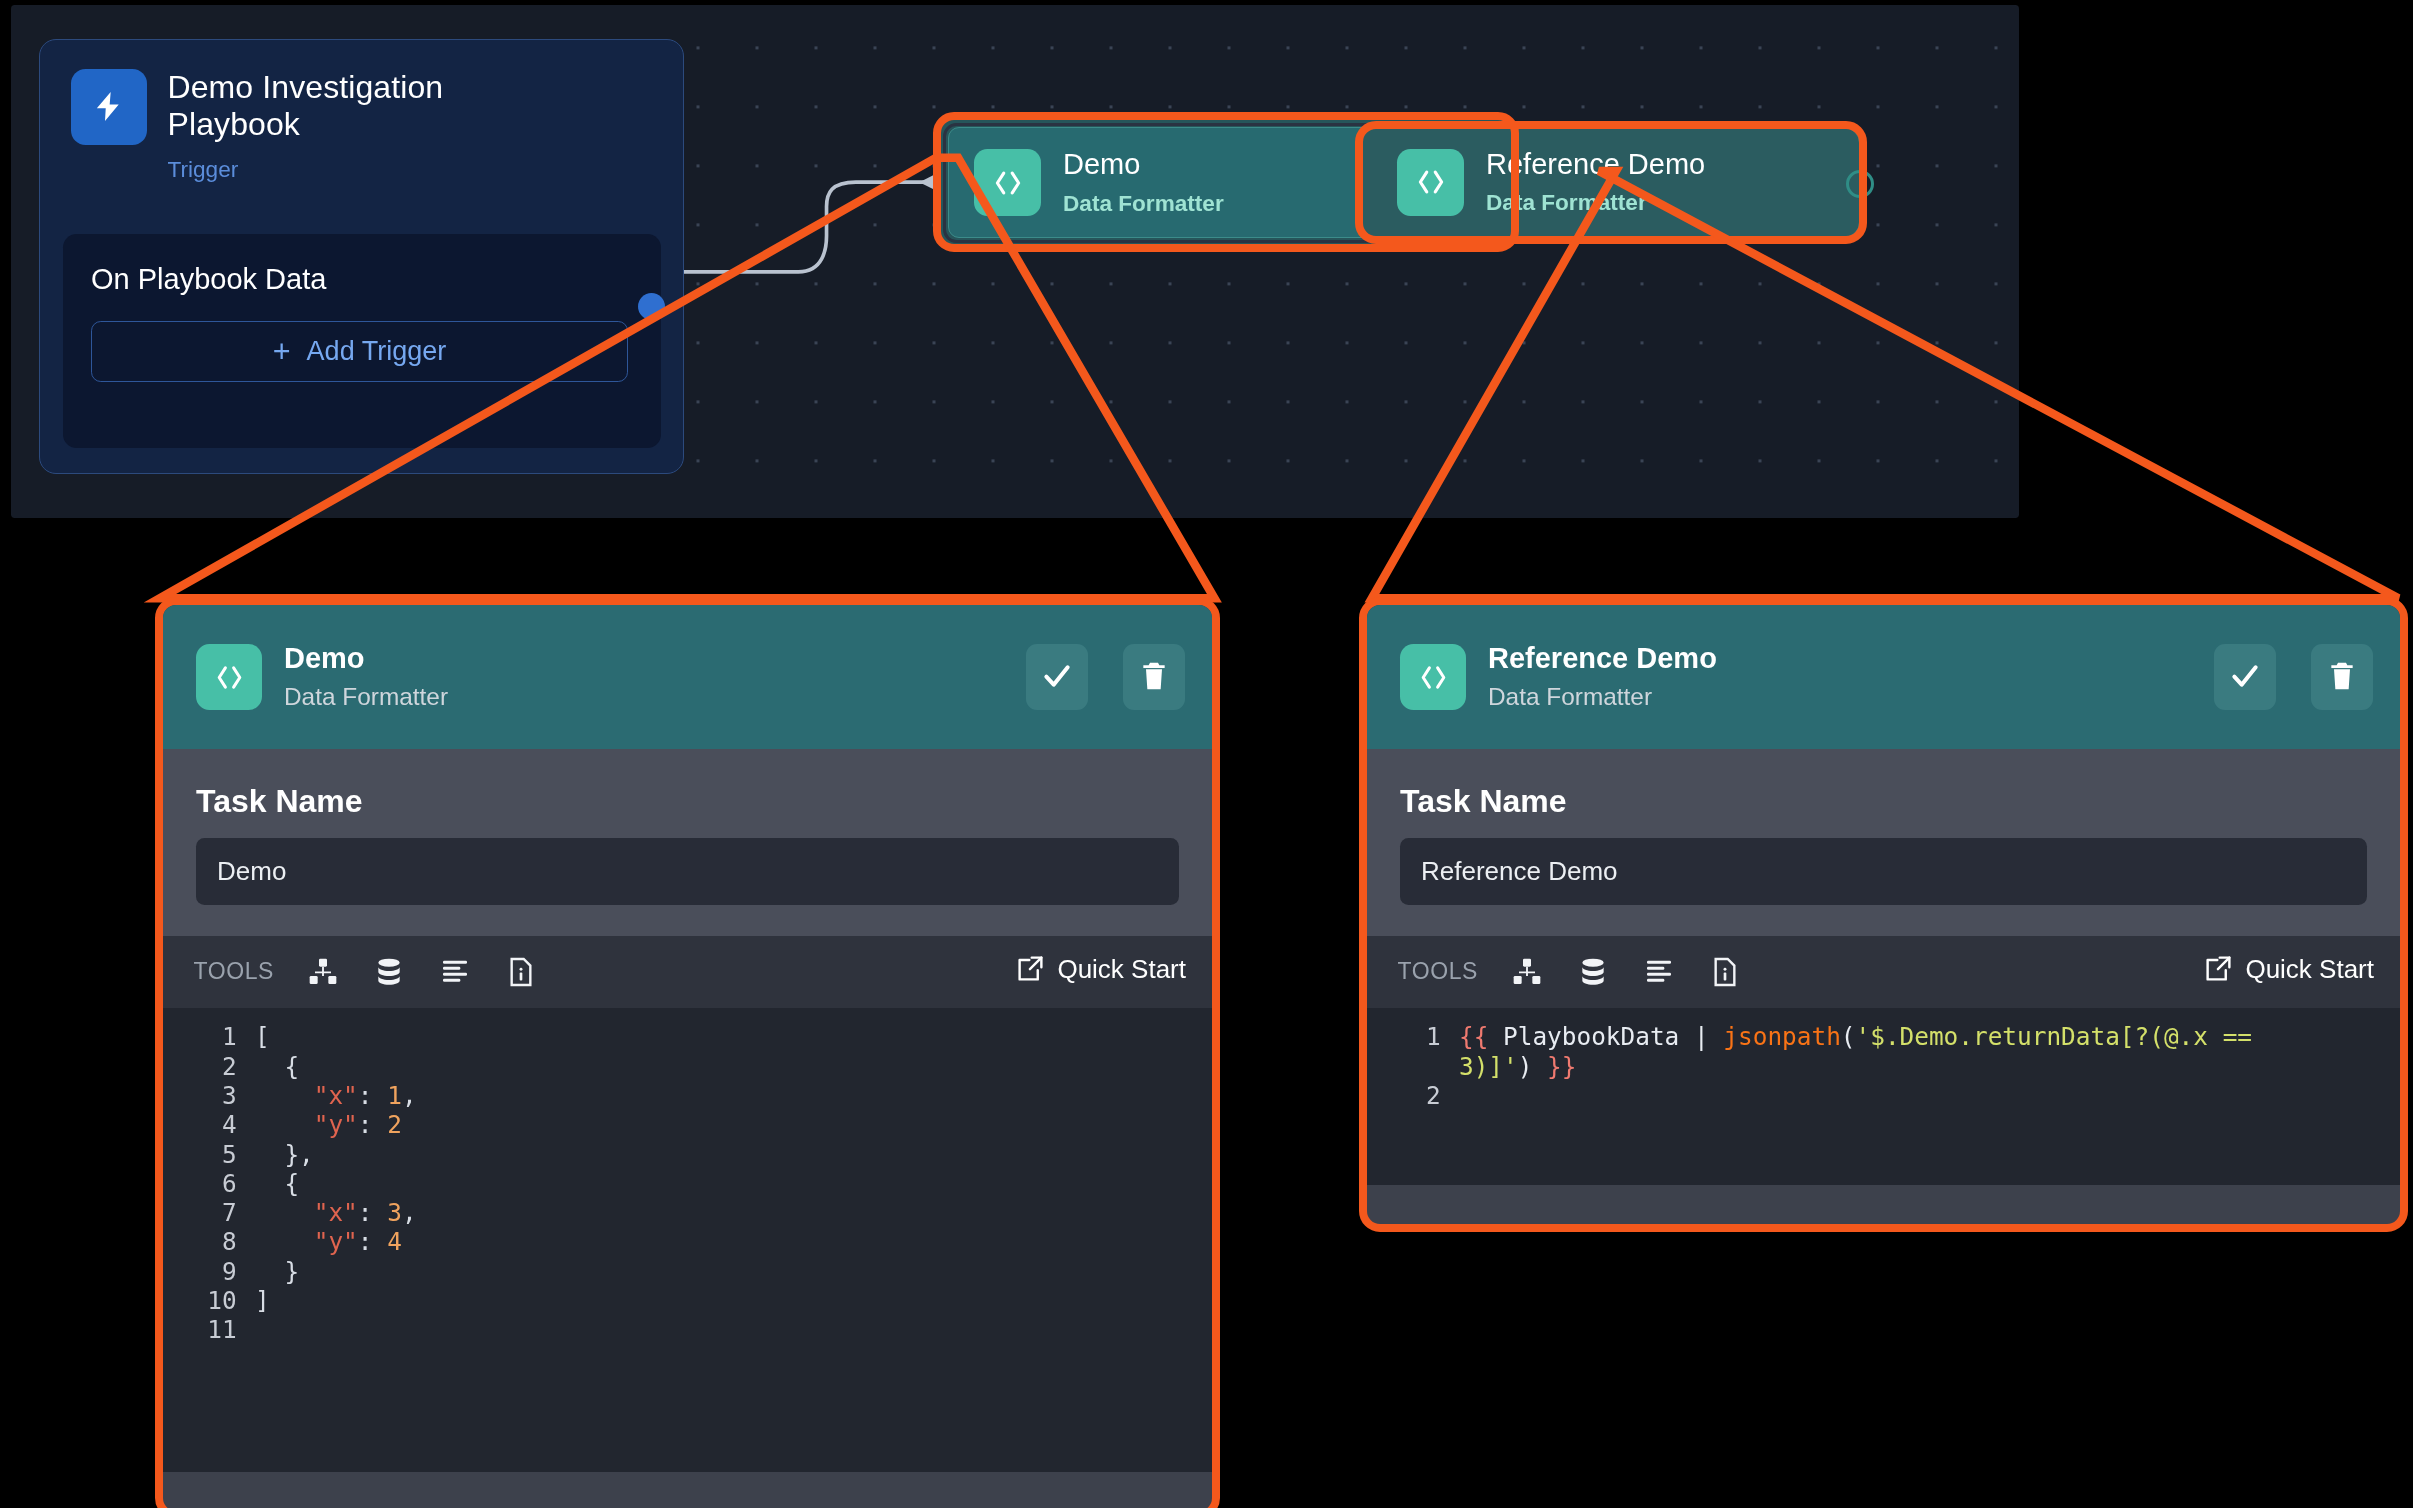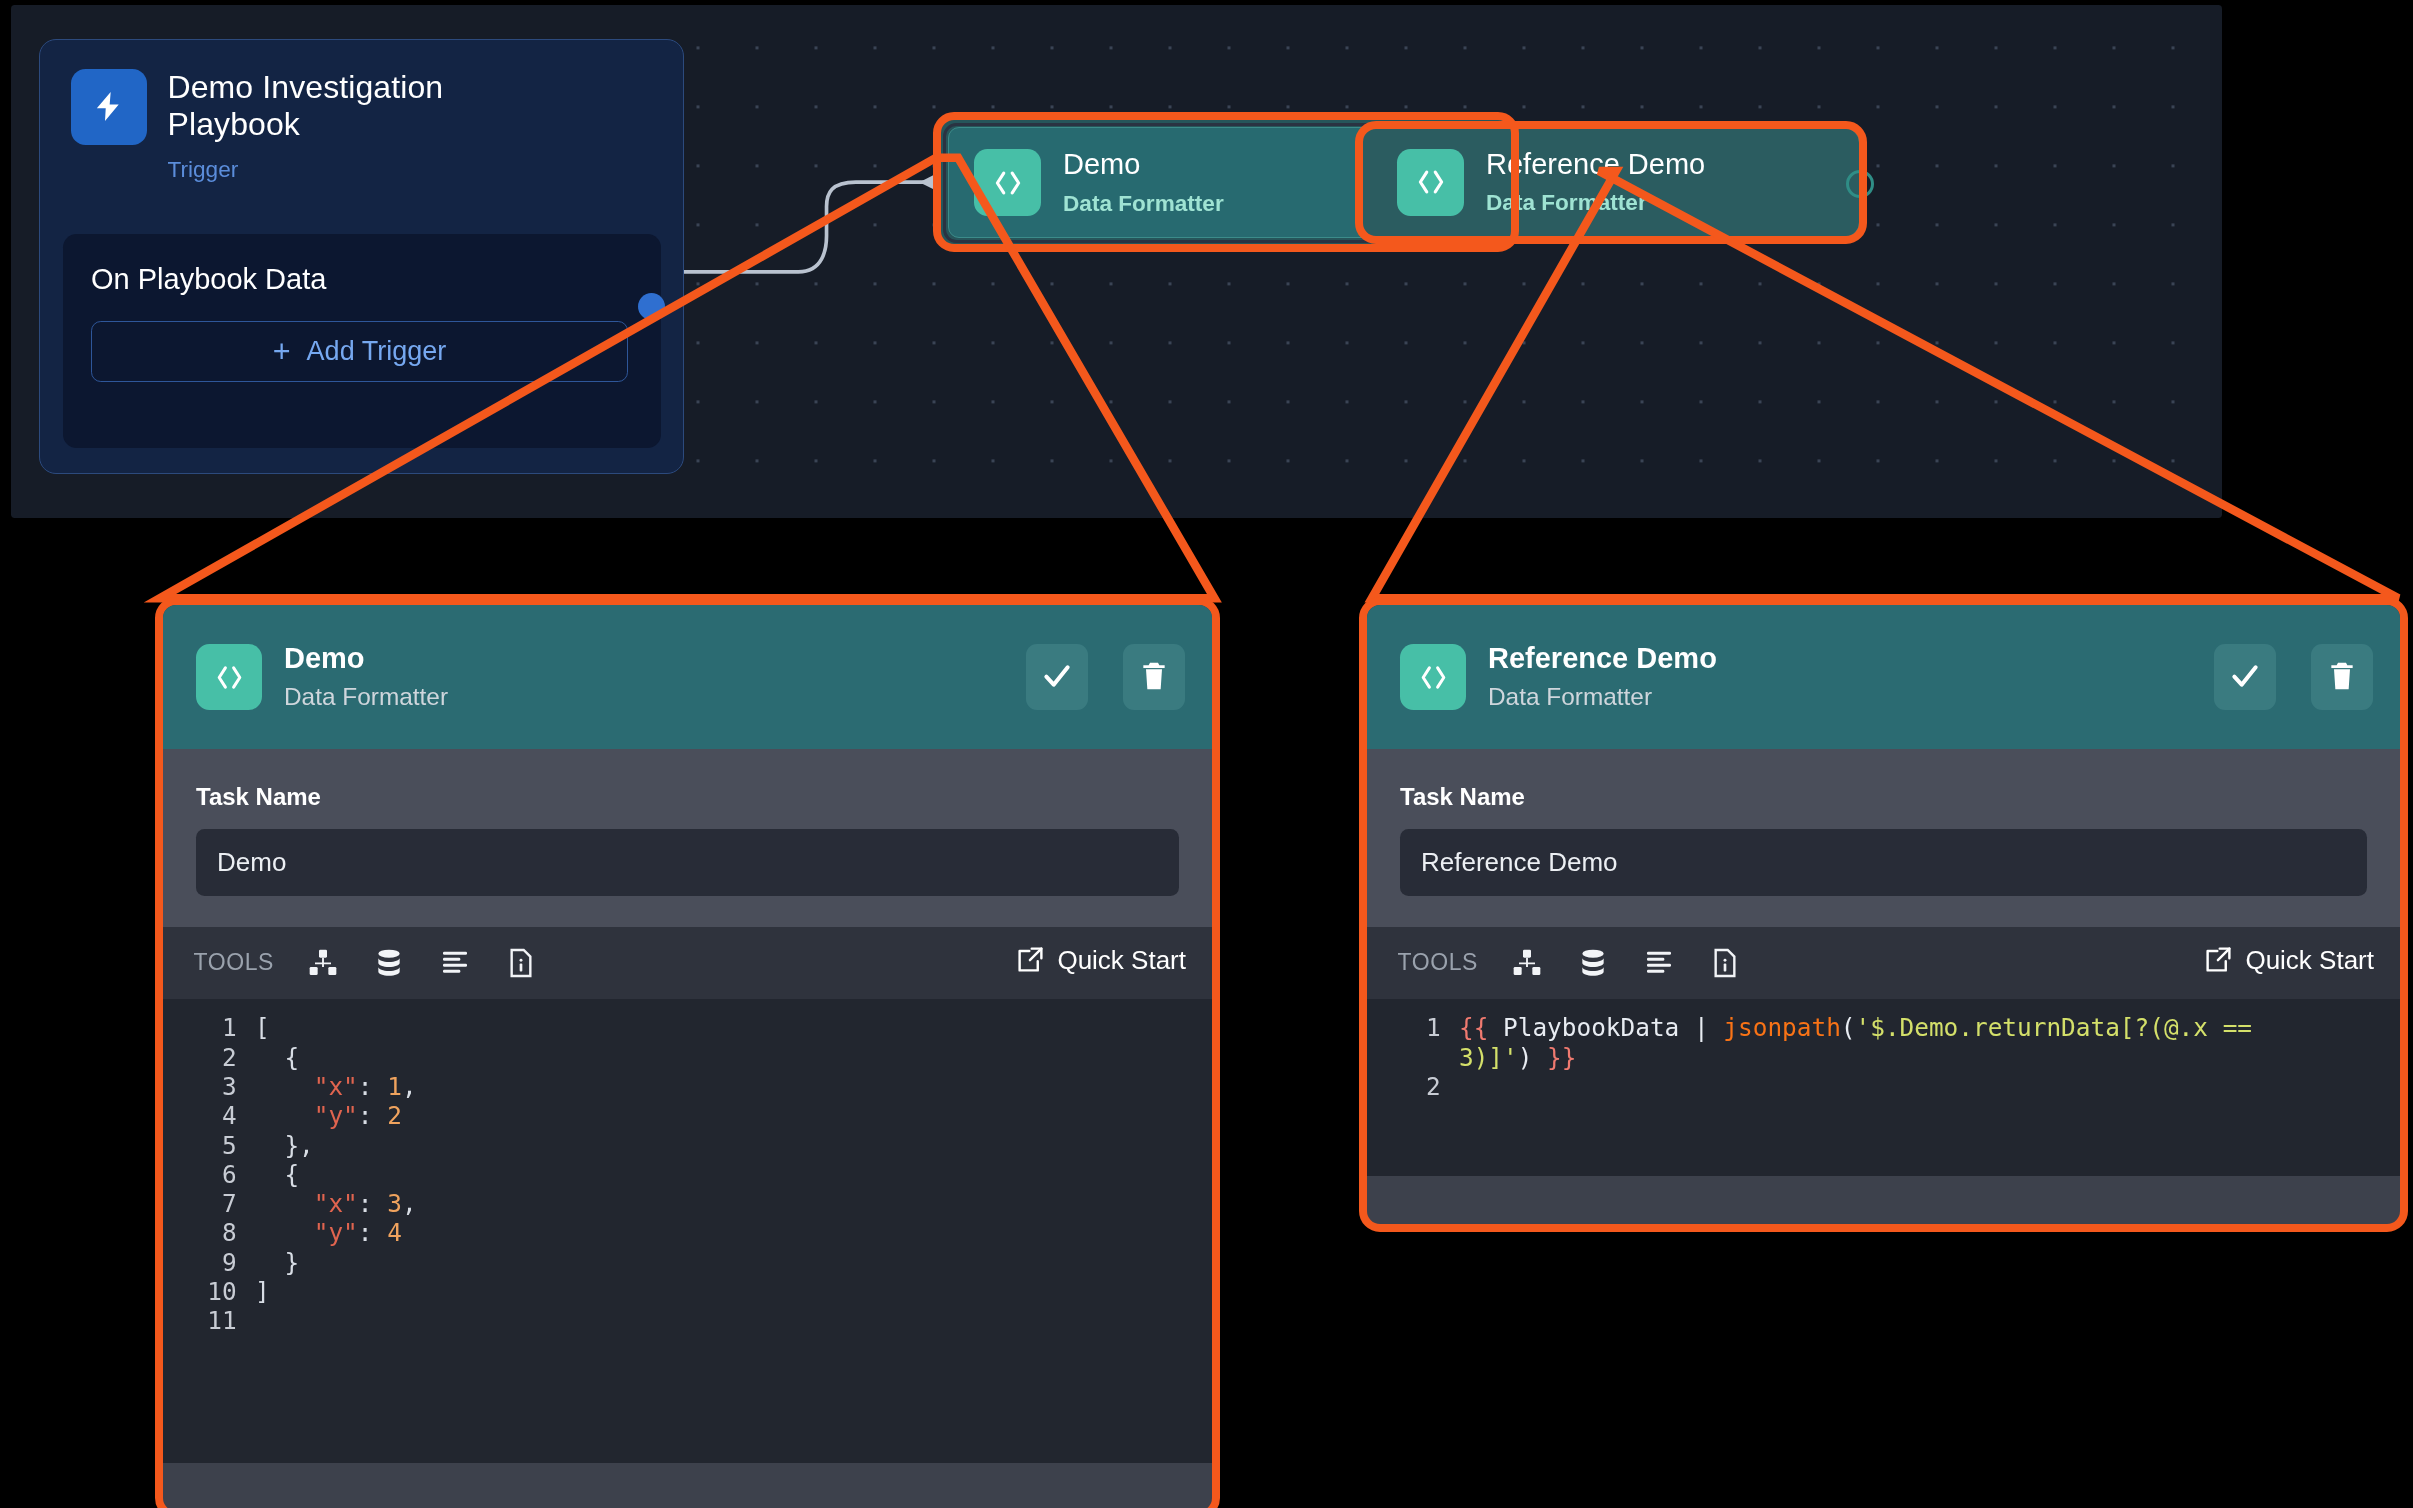--- a/index.html
+++ b/index.html
@@ -18,21 +18,21 @@
     width: 2413px;
     height: 1509px;
     background: #000000;
   }
 
   
   .canvas {
     position: absolute;
     left: 11px;
     top: 4.9px;
-    width: 2211px;
+    width: 2008px;
     height: 513px;
     background-color: #161c27;
     background-image:
       radial-gradient(circle, #3a4455 1.5px, transparent 1.6px);
     background-size: 59px 59px;
     background-position: 8.5px 13.4px;
     border-radius: 3.7px;
   }
 
   
@@ -212,21 +212,21 @@
     cursor: pointer;
     border: none;
   }
   .head-btn + .head-btn { margin-left: 13.4px; }
   .head-btn svg { width: 32px; height: 34px; }
 
   .panel-form {
     background: #4a4e5a;
     padding: 34px 33px 30.5px 33px;
   }
-  .form-label { color: #ffffff; font-size: 24px; font-weight: 700; }
+  .form-label { color: #ffffff; font-size: 32px; font-weight: 700; }
   .form-input {
     margin-top: 18.3px;
     height: 67px;
     background: #282c37;
     border-radius: 8.5px;
     display: flex;
     align-items: center;
     padding: 0 21px;
     color: #eceff3;
     font-size: 26px;

